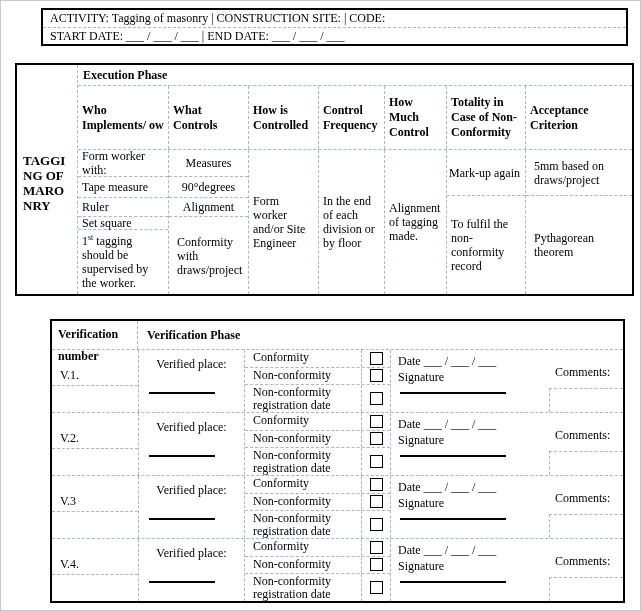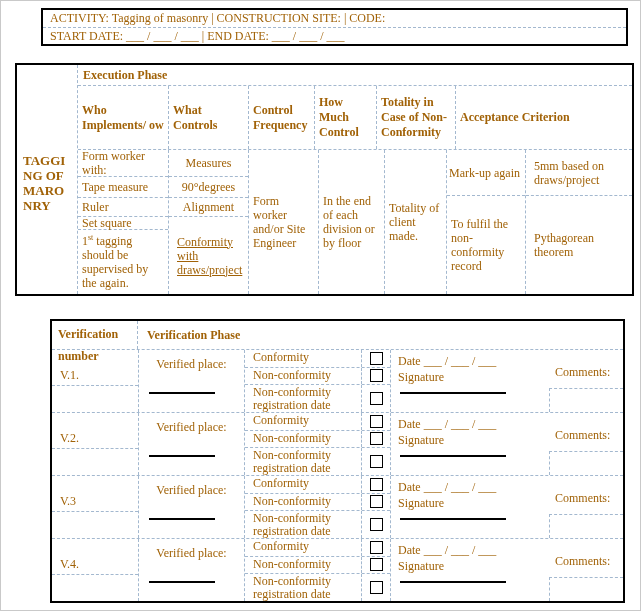--- a/index.html
+++ b/index.html
@@ -1,20 +1,20 @@
 <!DOCTYPE html>
 <html><head>
 <meta charset="utf-8">
 <style>
   html,body{margin:0;padding:0;background:#fff;}
   .page{
     position:relative;width:641px;height:611px;background:#fff;
     box-sizing:border-box;border:1px solid #c9c9c9;
     font-family:"Liberation Serif","DejaVu Serif",serif;
-    font-size:12px;color:#a16207;overflow:hidden;
+    font-size:12px;color:#000000;overflow:hidden;
   }
   
   .hdrbox{position:absolute;left:40px;top:7px;width:587px;height:38px;
     border:2px solid #000;box-sizing:border-box;}
   .hdrbox .row{height:17px;line-height:17px;padding-left:7px;white-space:nowrap;overflow:hidden;}
   .hdrbox .row.second{border-top:1px dashed #a3b8cf;}
   
   .exec{position:absolute;left:14px;top:62px;width:619px;height:233px;
     border:2px solid #000;box-sizing:border-box;display:flex;}
   .exec .sidecol{width:61px;border-right:1px dashed #a3b8cf;box-sizing:border-box;
@@ -85,49 +85,50 @@
   <div class="exec">
     <div class="sidecol">TAGGI
 NG OF
 MARO
 NRY</div>
     <div class="main">
       <div class="phase">Execution Phase</div>
       <div class="heads">
         <div class="hc c-w91">Who Implements/ ow</div>
         <div class="hc c-w80">What Controls</div>
+        <div class="hc c-w70">How is Controlled</div>
         <div class="hc c-w66">Control Frequency</div>
         <div class="hc c-w62">How Much Control</div>
         <div class="hc c-w79">Totality in Case of Non-Conformity</div>
         <div class="hc c-flex">Acceptance Criterion</div>
       </div>
       <div class="body">
         <div class="bcol c-w91">
           <div class="cell dashed-b h27">Form worker with:</div>
           <div class="cell dashed-b h21">Tape measure</div>
           <div class="cell dashed-b h19">Ruler</div>
           <div class="cell dashed-b h13">Set square</div>
           <div class="cell grow">
-            <span><span>1</span><sup>st</sup><span> tagging should be supervised by the again.</span></span>
+            <span><span>1</span><sup>st</sup><span> tagging should be supervised by the worker.</span></span>
           </div>
         </div>
         <div class="bcol c-w80">
           <div class="cell dashed-b h27 center">Measures</div>
           <div class="cell dashed-b h21 center">90°degrees</div>
           <div class="cell dashed-b h19 center">Alignment</div>
-          <div class="cell grow" style="padding-left:8px;text-decoration:underline;">Conformity with draws/project</div>
+          <div class="cell grow" style="padding-left:8px;">Conformity with draws/project</div>
         </div>
         <div class="bcol c-w70">
           <div class="cell grow">Form worker and/or Site Engineer</div>
         </div>
         <div class="bcol c-w66">
           <div class="cell grow">In the end of each division or by floor</div>
         </div>
         <div class="bcol c-w62">
-          <div class="cell grow">Totality of client made.</div>
+          <div class="cell grow">Alignment of tagging made.</div>
         </div>
         <div class="bcol c-w79">
           <div class="cell dashed-b h46" style="padding:1px 2px;">Mark-up again</div>
           <div class="cell grow">To fulfil the non-conformity record</div>
         </div>
         <div class="bcol c-flex">
           <div class="cell dashed-b h46" style="padding-left:8px;">5mm based on draws/project</div>
           <div class="cell grow" style="padding-left:8px;">Pythagorean theorem</div>
         </div>
       </div>

